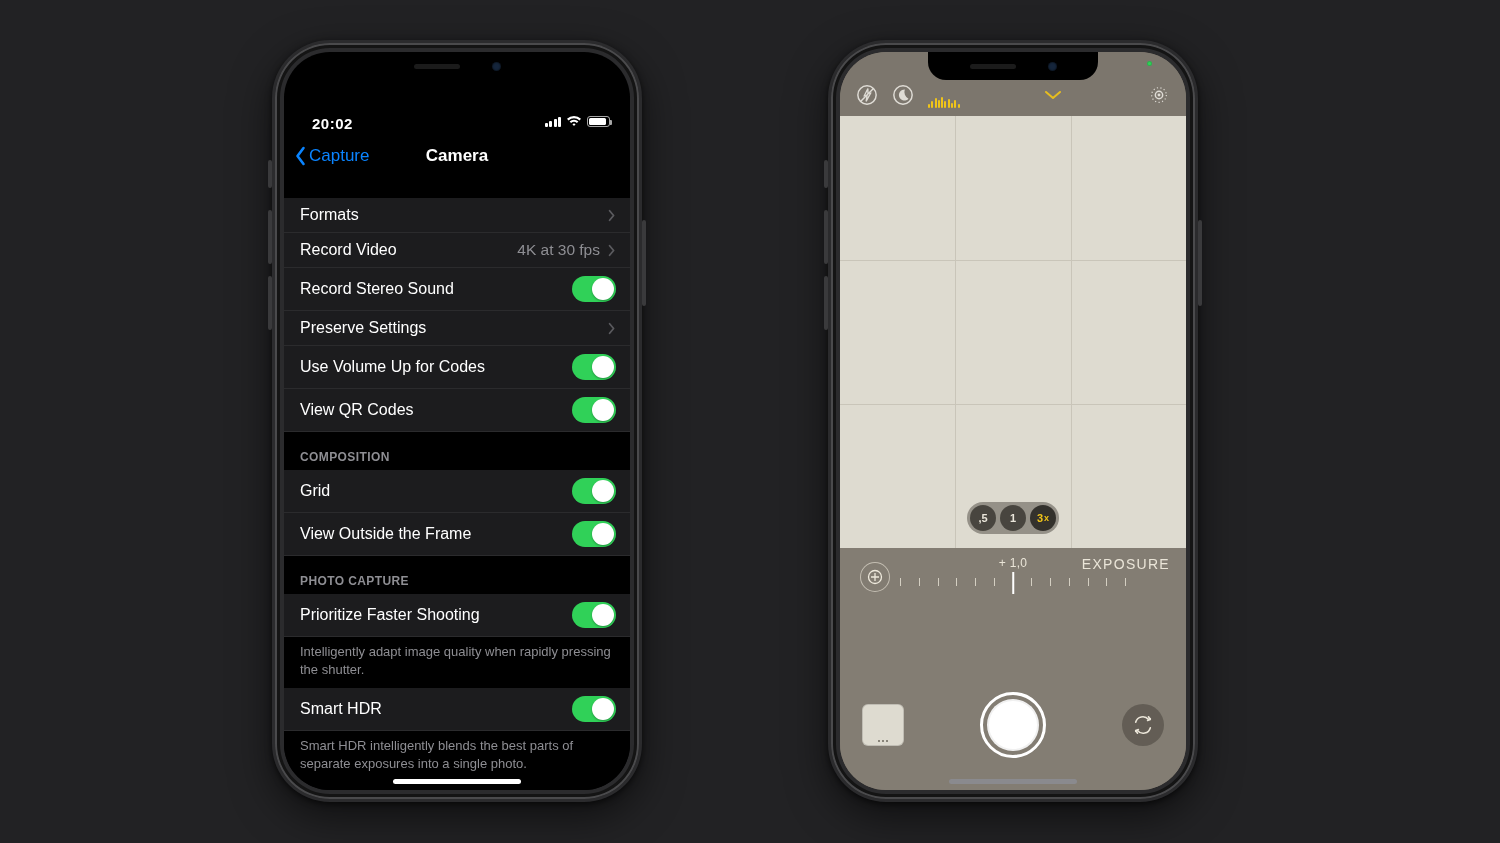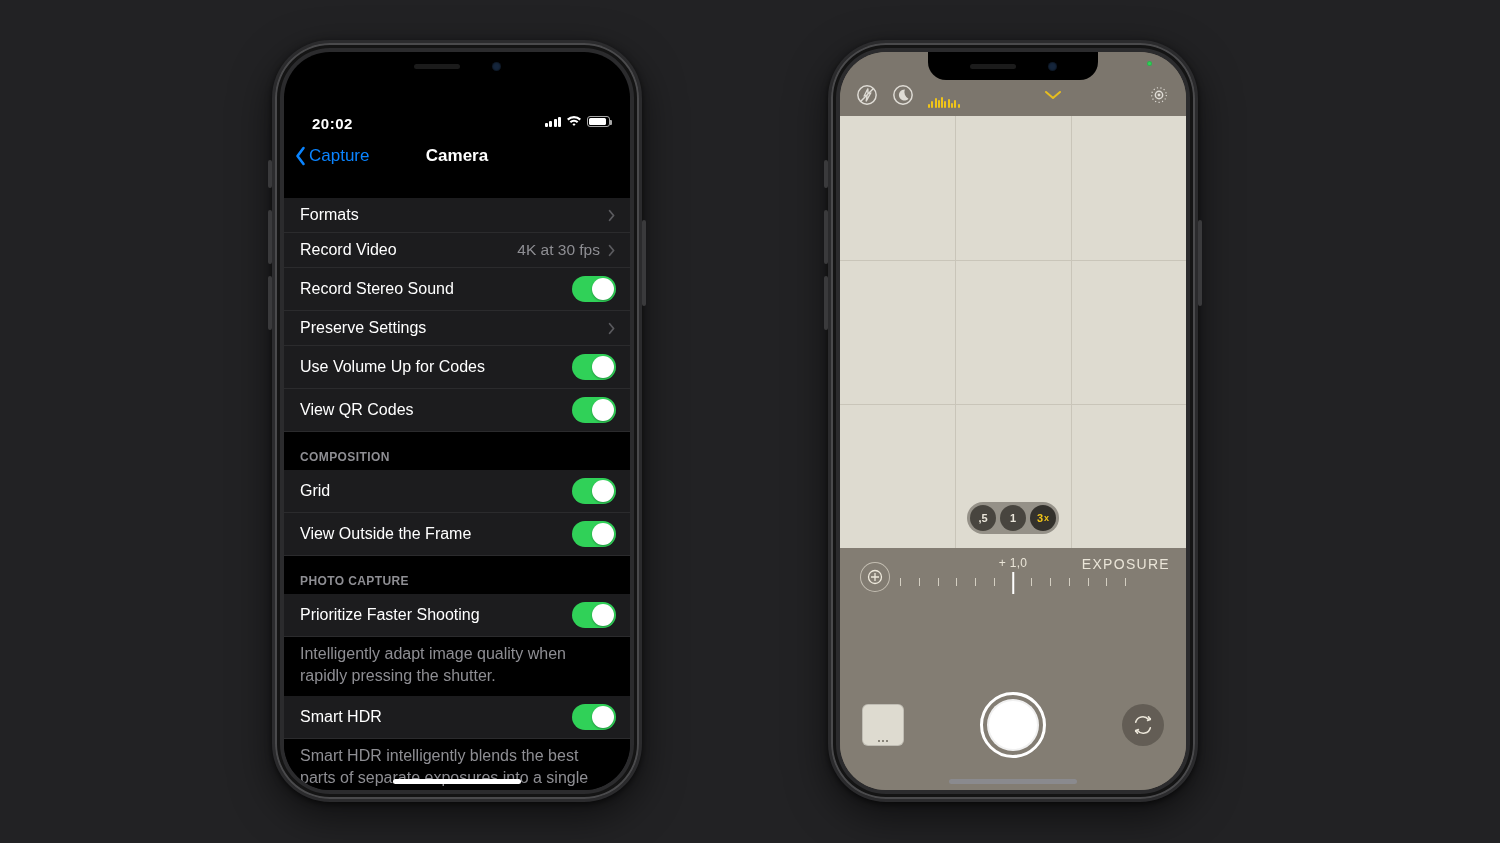--- a/index.html
+++ b/index.html
@@ -57,21 +57,21 @@
   .batt i{position:absolute;left:1px;top:1px;bottom:1px;width:80%;background:#fff;border-radius:1.5px;}
 
   .navbar { height:40px; position:relative; display:flex; align-items:center; justify-content:center; }
   .navbar .back { position:absolute; left:10px; top:50%; transform:translateY(-50%); display:flex; align-items:center; gap:2px; color:#0a84ff; font-size:17px; }
   .navbar .back svg{width:13px;height:20px}
   .navbar .title { font-size:17px; font-weight:600; }
 
   .list { overflow:hidden; }
   .group-gap { height:22px; }
   .section-header { padding:6px 16px 6px; font-size:12px; letter-spacing:.4px; color:#8e8e93; text-transform:uppercase;font-weight:bold; }
-  .section-footer { padding:6px 16px 10px; font-size:16px; line-height:1.35; color:#8e8e93;border-radius:23px; }
+  .section-footer { padding:6px 16px 10px; font-size:13px; line-height:1.35; color:#8e8e93;border-radius:23px; }
   .cell {
     background:#1c1c1e; min-height:34px; padding:8px 14px 8px 16px;
     display:flex; align-items:center; justify-content:space-between;
     border-bottom:0.5px solid #2b2b2d; font-size:16px;
   }
   .cell:last-of-type { border-bottom:none; }
   .cell .label { color:#fff; }
   .cell .detail { color:#8e8e93; font-size:15.5px; display:flex; align-items:center; gap:8px; }
   .chev { width:8px; height:13px; }
   .chev path{stroke:#5a5a5e;stroke-width:2.2;fill:none;stroke-linecap:round;stroke-linejoin:round}

